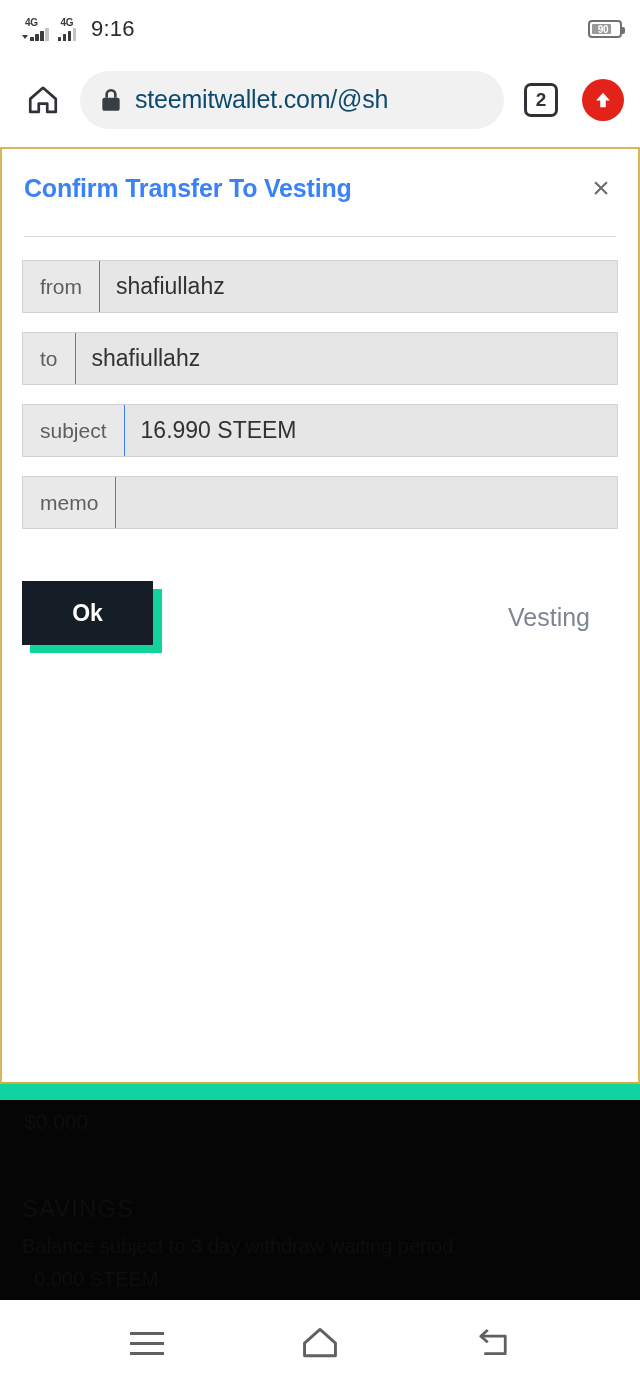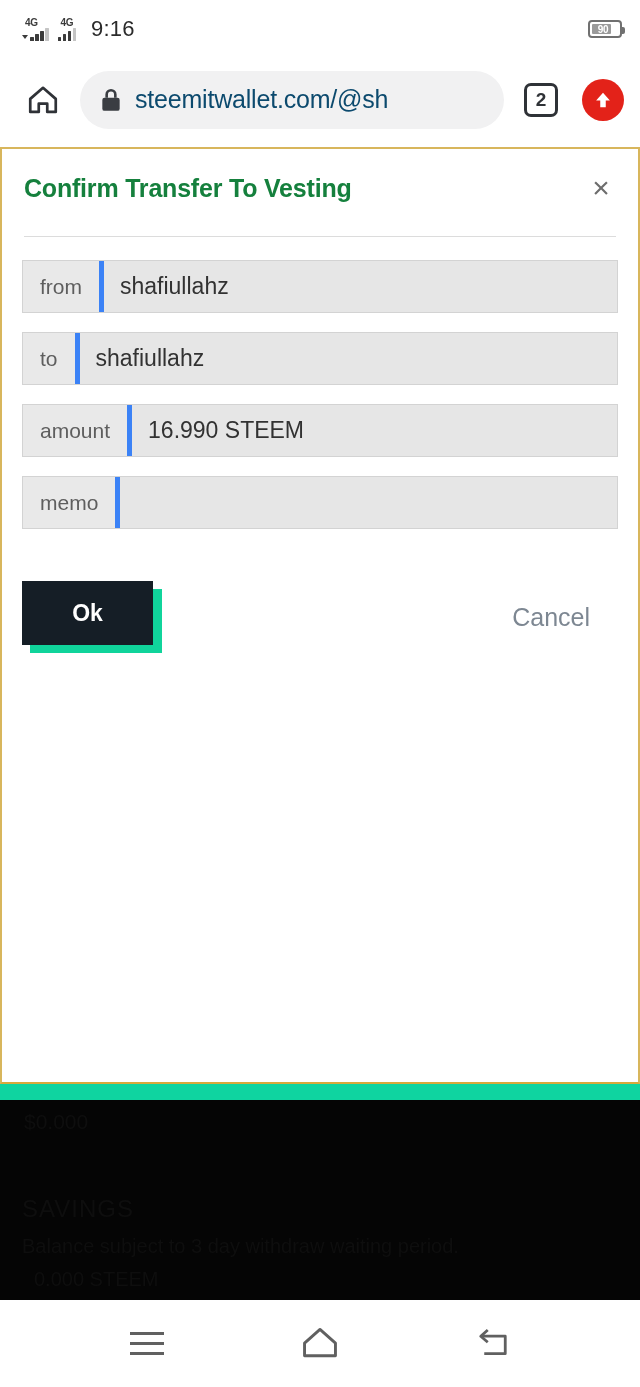--- a/index.html
+++ b/index.html
@@ -201,21 +201,21 @@
   #dialog-header {
     position: relative;
     height: 78px;
     display: flex;
     align-items: center;
     padding: 0 22px;
   }
   #dialog-title {
     font-size: 25px;
     font-weight: bold;
-    color: #15803d;
+    color: #3b82f6;
     letter-spacing: -0.2px;
   }
   #dialog-close {
     position: absolute;
     right: 20px;
     top: 22px;
     width: 34px; height: 34px;
     display: flex; align-items: center; justify-content: center;
     color: #6d6d6d;
     font-size: 30px;
@@ -235,21 +235,21 @@
   }
   .field-row {
     display: flex;
     align-items: stretch;
     height: 53px;
     background: #e6e6e6;
     border: 1px solid #d3d3d3;
   }
   .field-label {
     background: #e9e9e9;
-    border-right: 5px solid #3b82f6;
+    border-right: 1px solid #3b82f6;
     display: flex;
     align-items: center;
     padding: 8px 17px;
     font-size: 21px;
     color: #5e5e5e;
     white-space: nowrap;
   }
   .field-value {
     flex: 1 1 auto;
     display: flex;
@@ -429,35 +429,35 @@
       <div id="fields">
         <div class="field-row">
           <span class="field-label">from</span>
           <span class="field-value">shafiullahz</span>
         </div>
         <div class="field-row">
           <span class="field-label">to</span>
           <span class="field-value">shafiullahz</span>
         </div>
         <div class="field-row">
-          <span class="field-label">amount</span>
+          <span class="field-label">subject</span>
           <span class="field-value">16.990 STEEM</span>
         </div>
         <div class="field-row">
           <span class="field-label">memo</span>
           <span class="field-value"></span>
         </div>
       </div>
 
       <div id="dialog-actions">
         <div id="ok-button-wrap">
           <span id="ok-button-shadow"></span>
           <button id="ok-button">Ok</button>
         </div>
-        <button id="cancel-button">Cancel</button>
+        <button id="cancel-button">Vesting</button>
       </div>
     </div>
 
     <div id="accent-bar"></div>
 
     <div id="dim-region">
       <span class="ghost" id="ghost-top-value">$0.000</span>
       <span class="ghost" id="ghost-savings-title">SAVINGS</span>
       <span class="ghost" id="ghost-savings-sub">Balance subject to 3 day withdraw waiting period.</span>
       <span class="ghost" id="ghost-val-1">0.000 STEEM</span>

